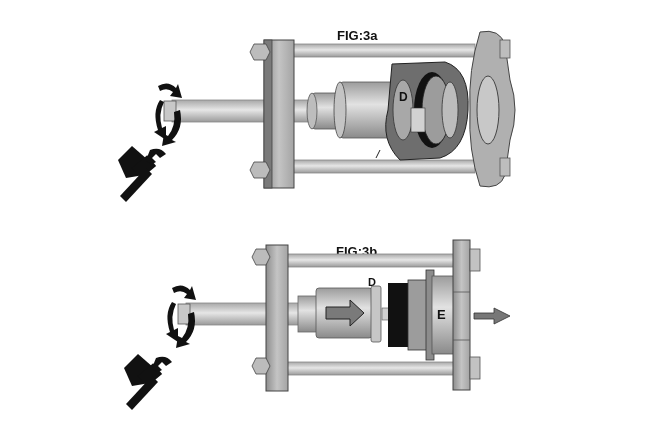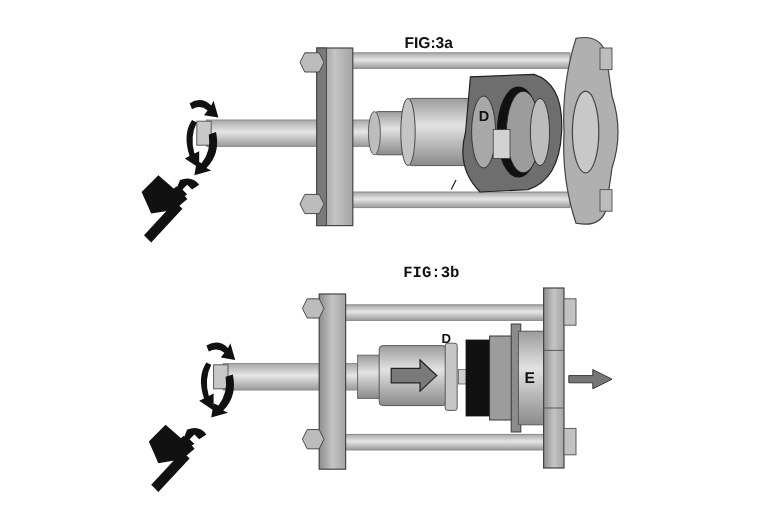--- a/index.html
+++ b/index.html
@@ -6,21 +6,21 @@
   body { width: 650px; height: 433px; position: relative; overflow: hidden;
          font-family: "Liberation Sans", sans-serif; }
   .fig-title { position: absolute; font-weight: bold; font-size: 13px; color: #111; }
   svg { position: absolute; left: 0; top: 0; }
   .lbl { font-family: "Liberation Sans", sans-serif; font-weight: bold; fill: #111; }
 </style>
 </head>
 <body>
 
 <div class="fig-title" style="left:337px; top:28px;">FIG:3a</div>
-<div class="fig-title" style="left:336px; top:220px;font-family:Liberation Mono, monospace;">FIG:3b</div>
+<div class="fig-title" style="left:336px; top:244px;">FIG:3b</div>
 
 <svg width="650" height="433" viewBox="0 0 650 433" xmlns="http://www.w3.org/2000/svg">
   <defs>
     <linearGradient id="rodGrad" x1="0" y1="0" x2="0" y2="1">
       <stop offset="0" stop-color="#a8a8a8"></stop>
       <stop offset="0.45" stop-color="#e6e6e6"></stop>
       <stop offset="1" stop-color="#9a9a9a"></stop>
     </linearGradient>
     <linearGradient id="cylGrad" x1="0" y1="0" x2="0" y2="1">
       <stop offset="0" stop-color="#9c9c9c"></stop>

